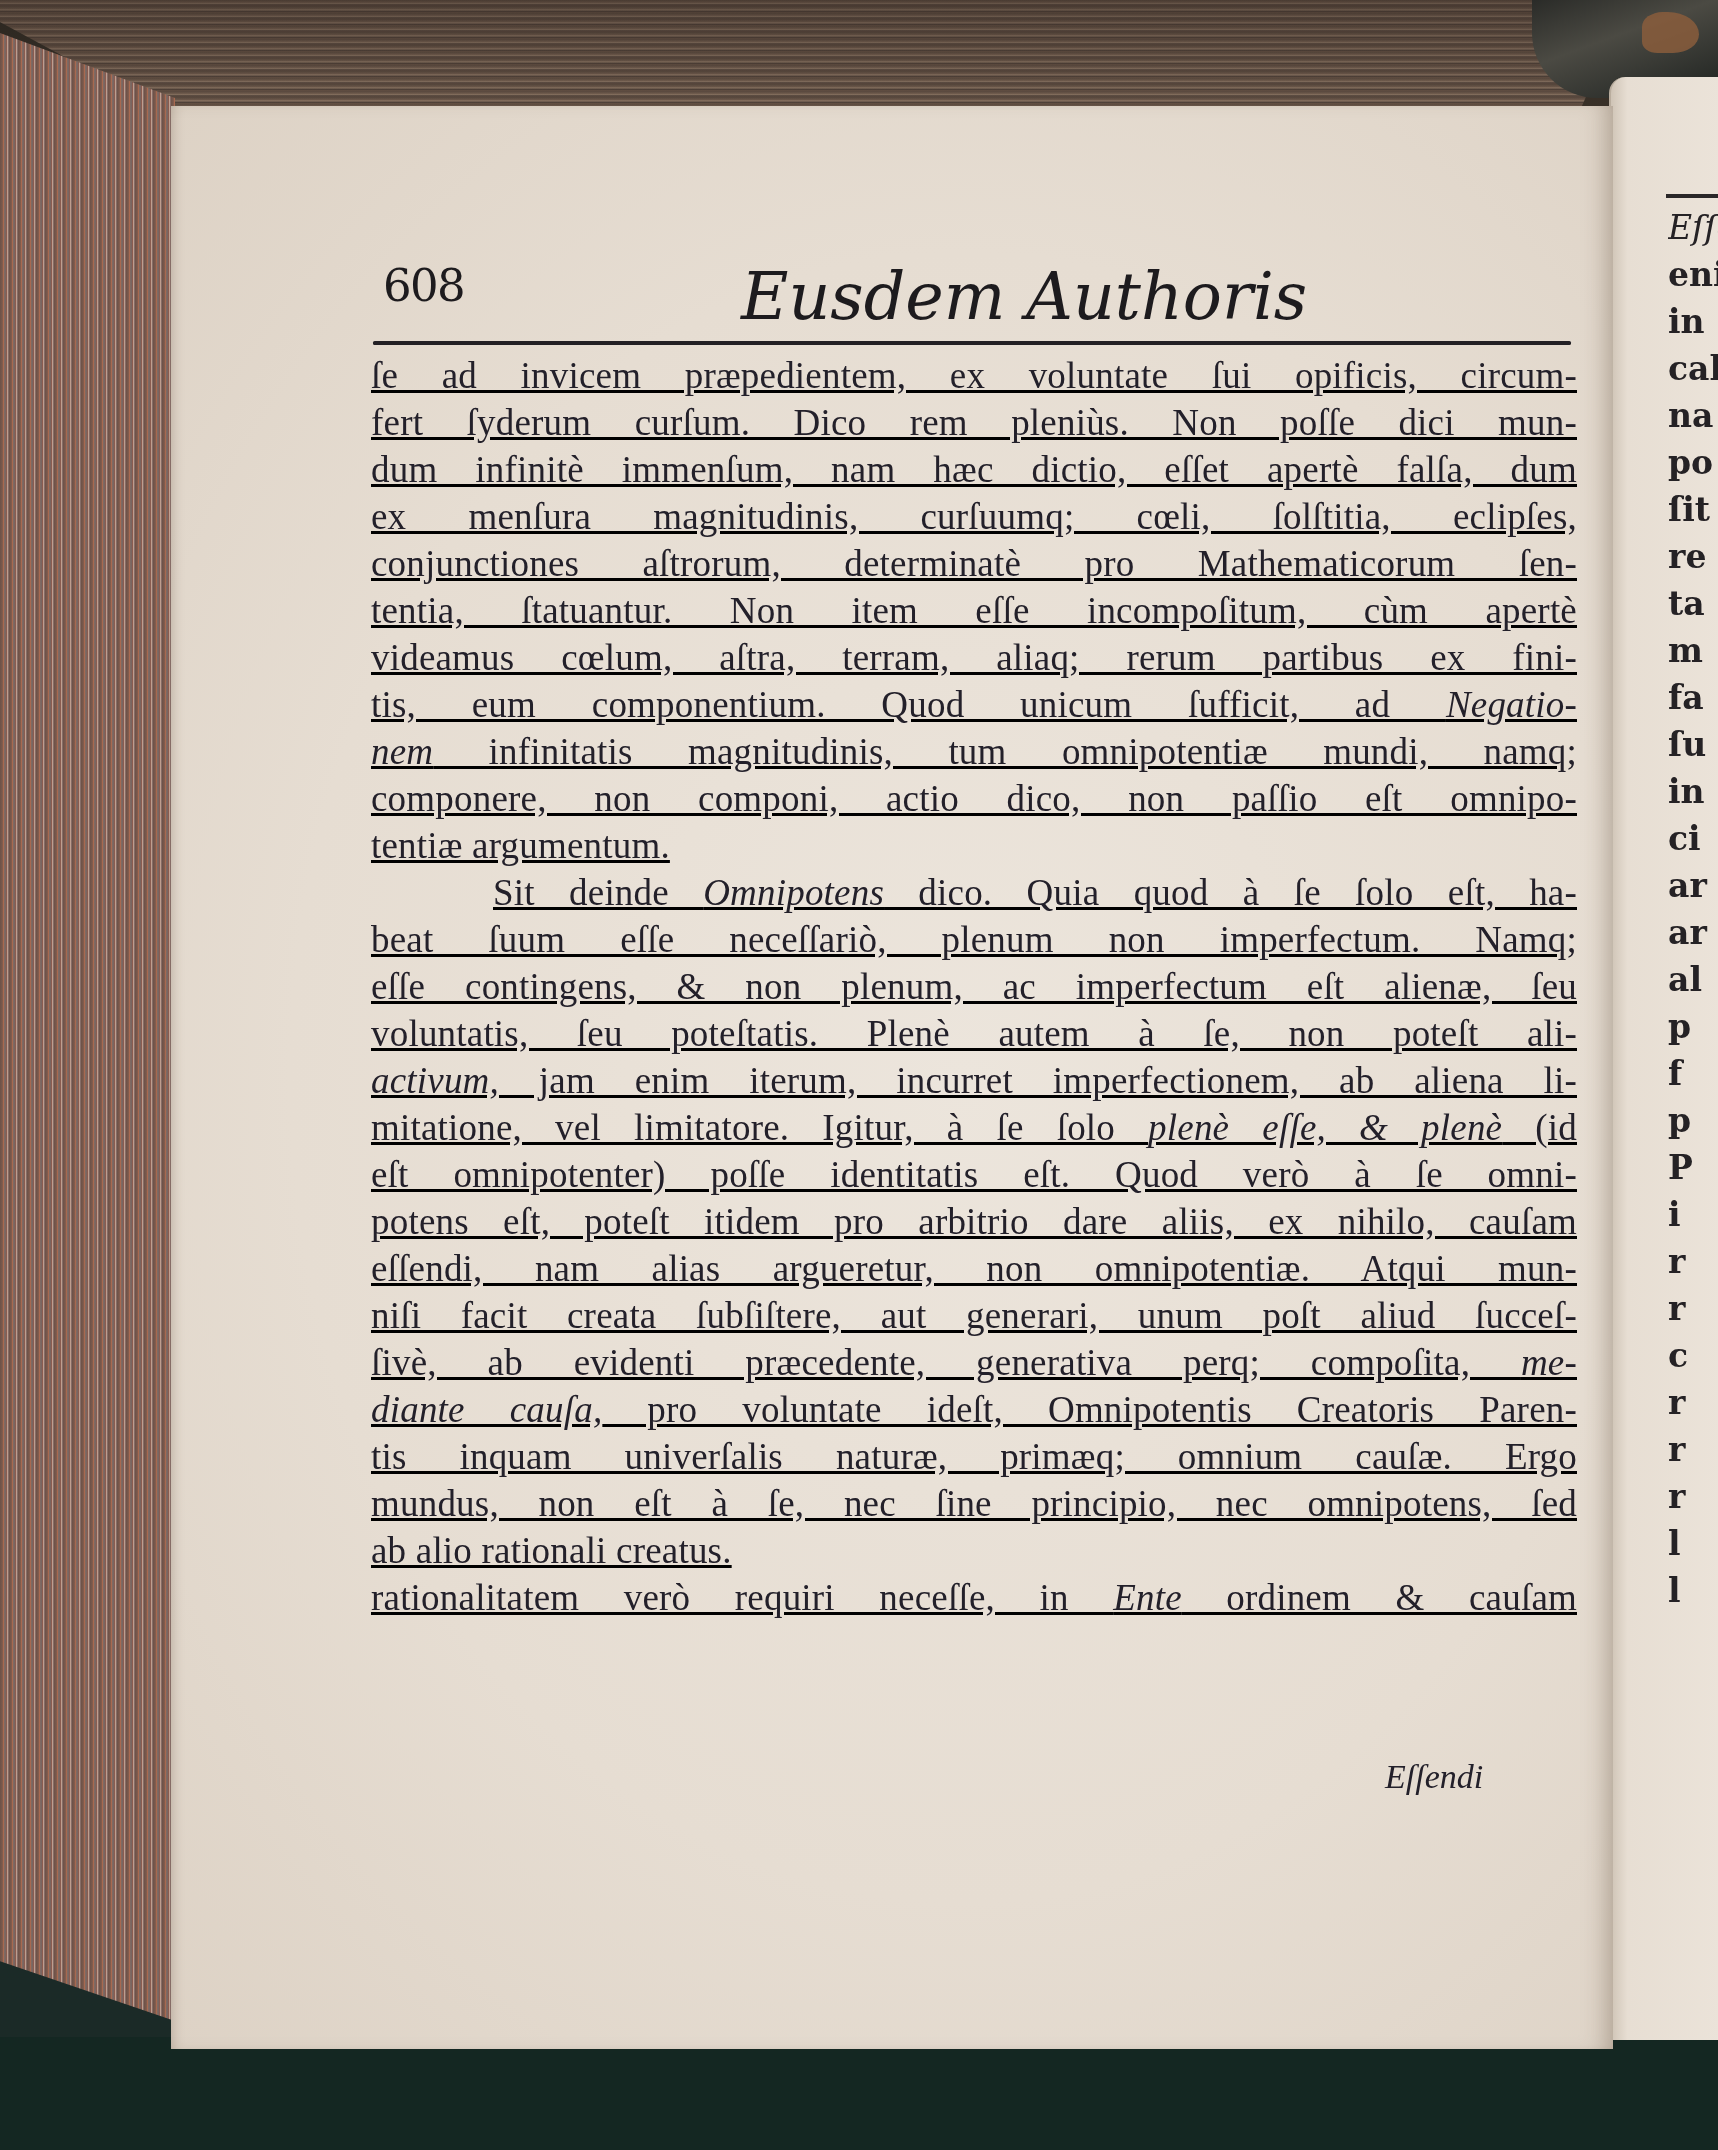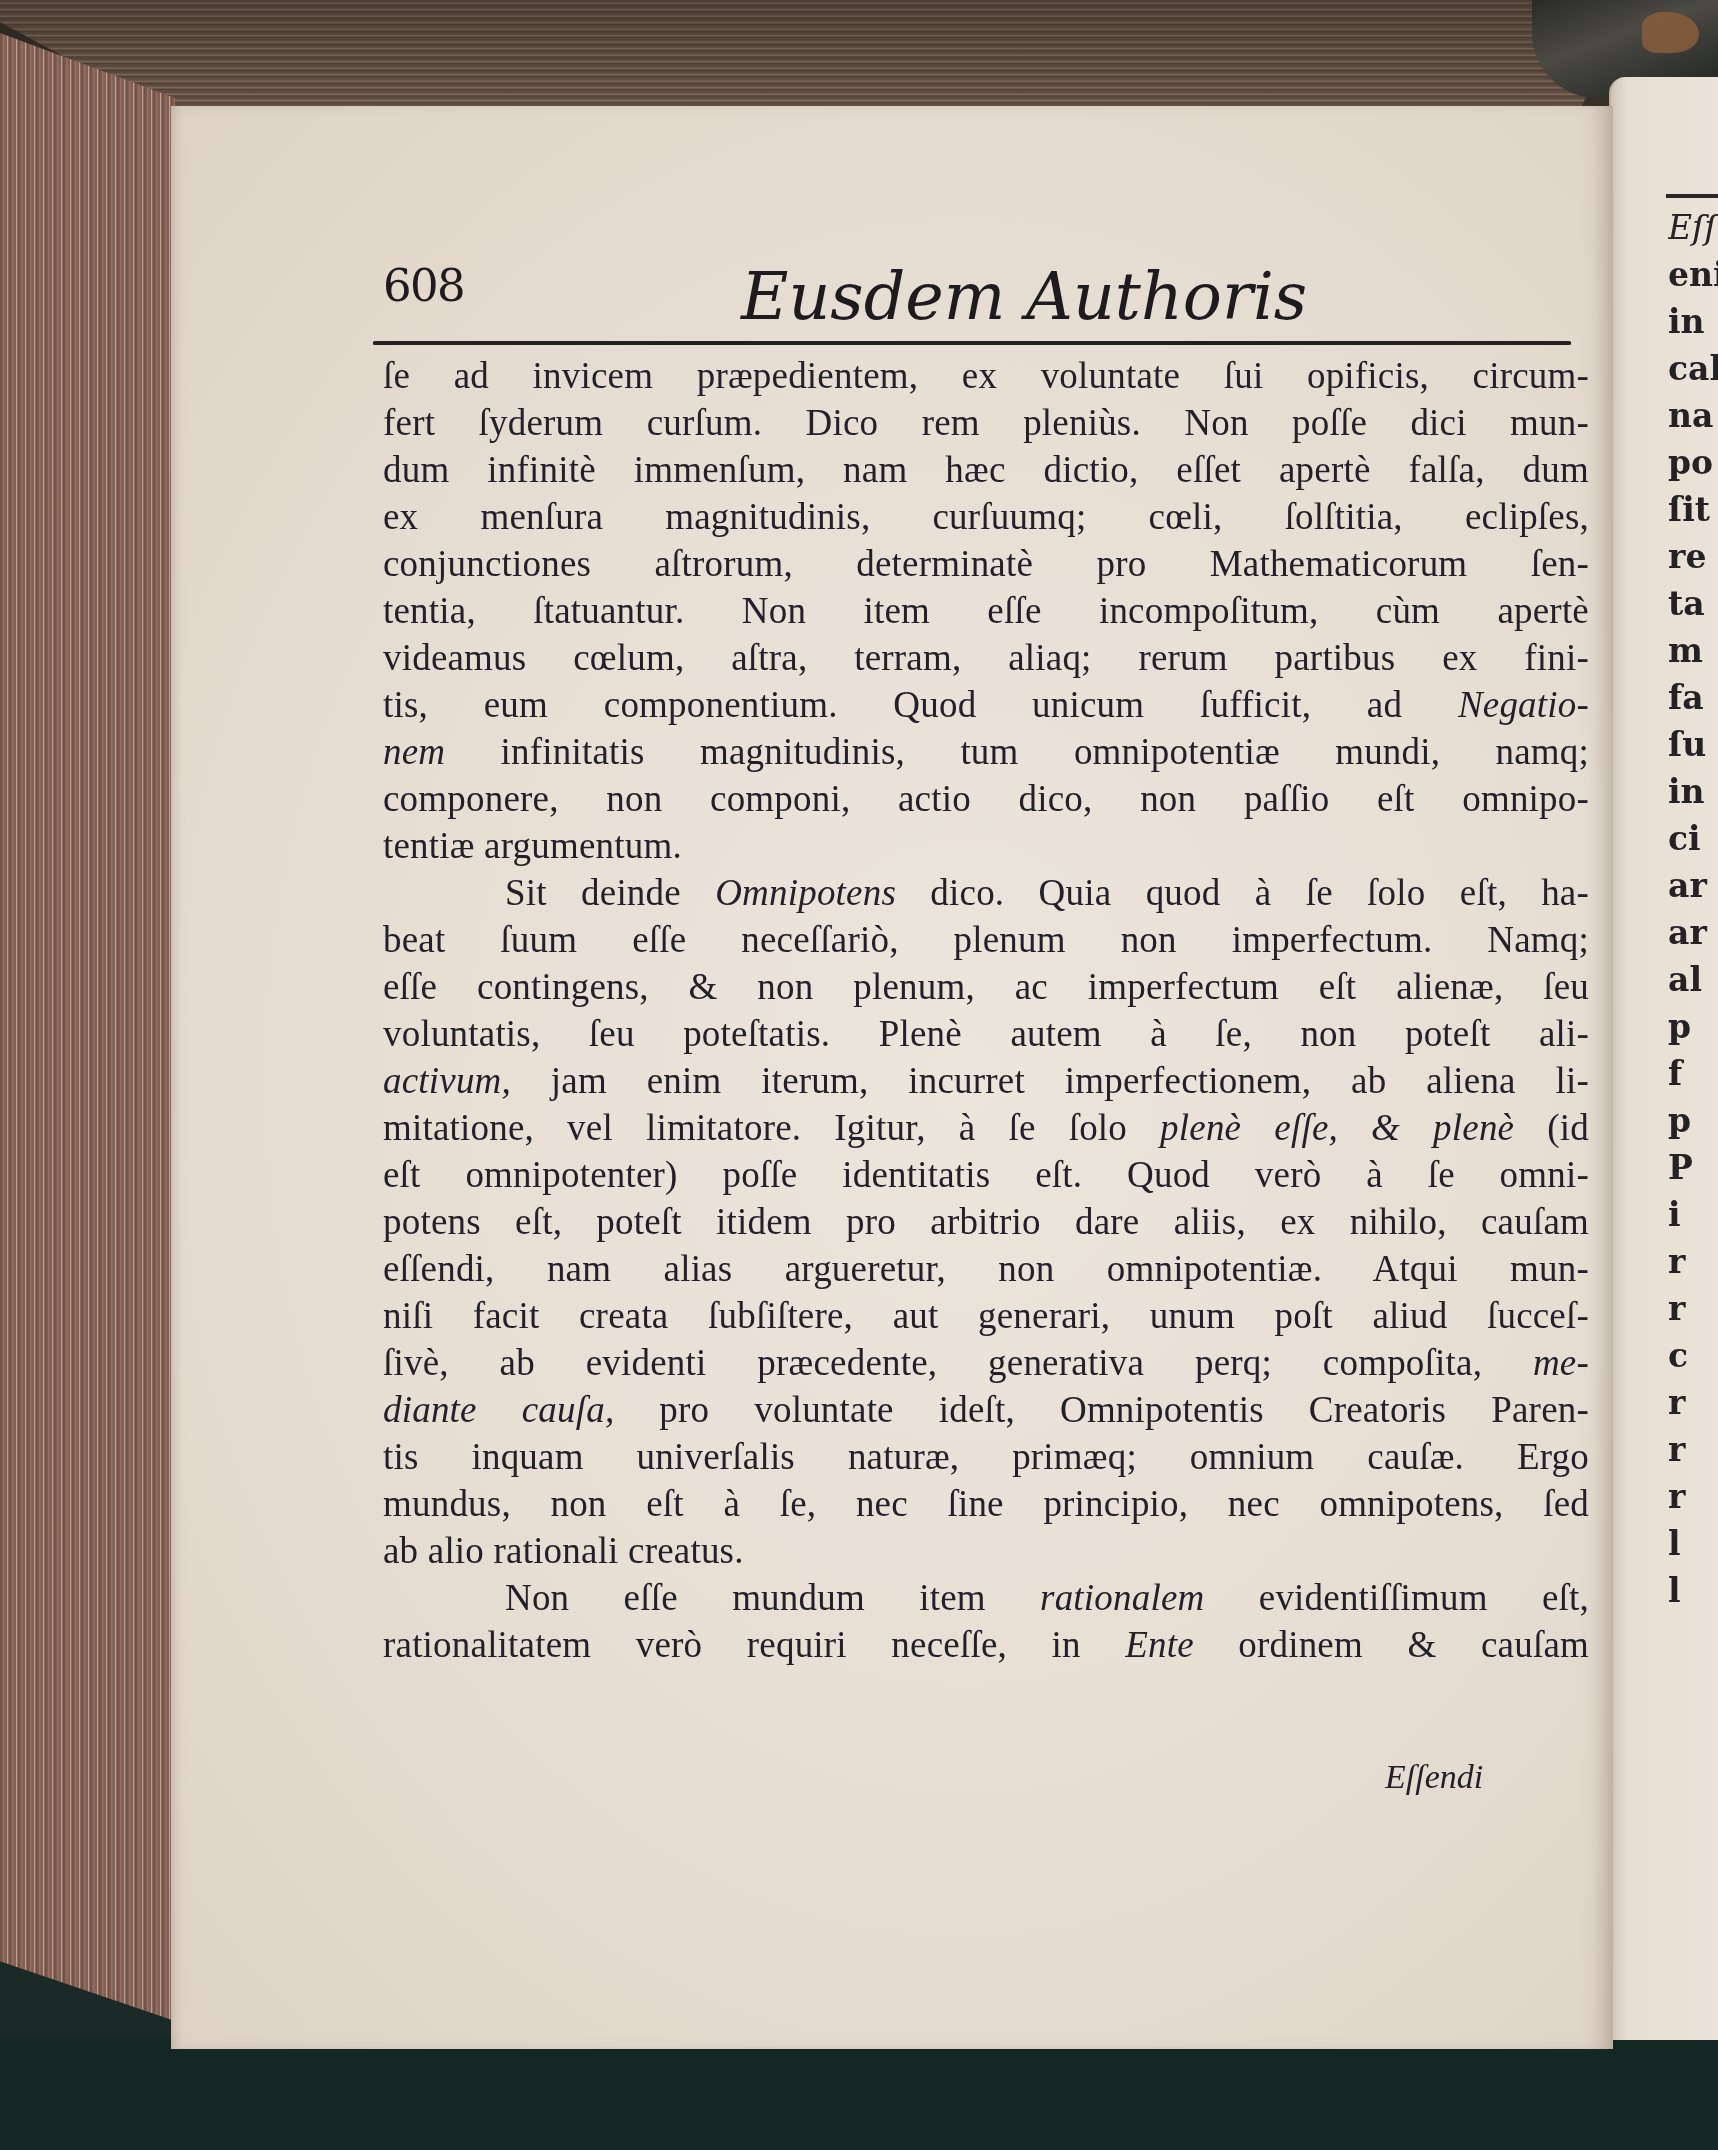--- a/index.html
+++ b/index.html
@@ -62,21 +62,21 @@
   }
   .running-head {
     position: absolute; left: 358px; top: 0;
     font-family: "DejaVu Serif", serif; font-style: italic; font-size: 65px; color: #1d1b1e; text-align: center;
   }
   .header-rule {
     position: absolute; left: 373px; top: 341px; width: 1198px; height: 4.1px;
     background: #232024; border-radius: 1.6px;
   }
 
-  .text-block { position: absolute; left: 383px; top: 352px; width: 1206px; }
+  .text-block { position: absolute; left: 371px; top: 352px; width: 1206px; text-decoration: underline; }
   .line {
     height: 47px; line-height: 47px; white-space: nowrap;
     font-family: "Liberation Serif", serif; font-size: 37px; color: #23202a;
     text-align: justify; text-align-last: justify;
     letter-spacing: 0.2px;
   }
   .line.indent { padding-left: 122px; }
   .line.last { text-align-last: left; }
   .line .it { font-style: italic; }
   .catchword {
@@ -167,18 +167,17 @@
     <div class="line"><span>mitatione, vel limitatore. Igitur, à ſe ſolo </span><span class="it">plenè eſſe, &amp; plenè</span><span> (id</span></div>
     <div class="line"><span>eſt omnipotenter) poſſe identitatis eſt. Quod verò à ſe omni-</span></div>
     <div class="line"><span>potens eſt, poteſt itidem pro arbitrio dare aliis, ex nihilo, cauſam</span></div>
     <div class="line"><span>eſſendi, nam alias argueretur, non omnipotentiæ. Atqui mun-</span></div>
     <div class="line"><span>niſi facit creata ſubſiſtere, aut generari, unum poſt aliud ſucceſ-</span></div>
     <div class="line"><span>ſivè, ab evidenti præcedente, generativa perq; compoſita, </span><span class="it">me-</span></div>
     <div class="line"><span class="it">diante cauſa,</span><span> pro voluntate ideſt, Omnipotentis Creatoris Paren-</span></div>
     <div class="line"><span>tis inquam univerſalis naturæ, primæq; omnium cauſæ. Ergo</span></div>
     <div class="line"><span>mundus, non eſt à ſe, nec ſine principio, nec omnipotens, ſed</span></div>
     <div class="line last"><span>ab alio rationali creatus.</span></div>
-    <div class="line indent"><span>Non eſſe mundum item </span><span class="it">rationalem</span><span> evidentiſſimum eſt,</span></div>
     <div class="line"><span>rationalitatem verò requiri neceſſe, in </span><span class="it">Ente</span><span> ordinem &amp; cauſam</span></div>
   </div>
 
 <div class="catchword">Eſſendi</div>
 
 
 </body></html>

